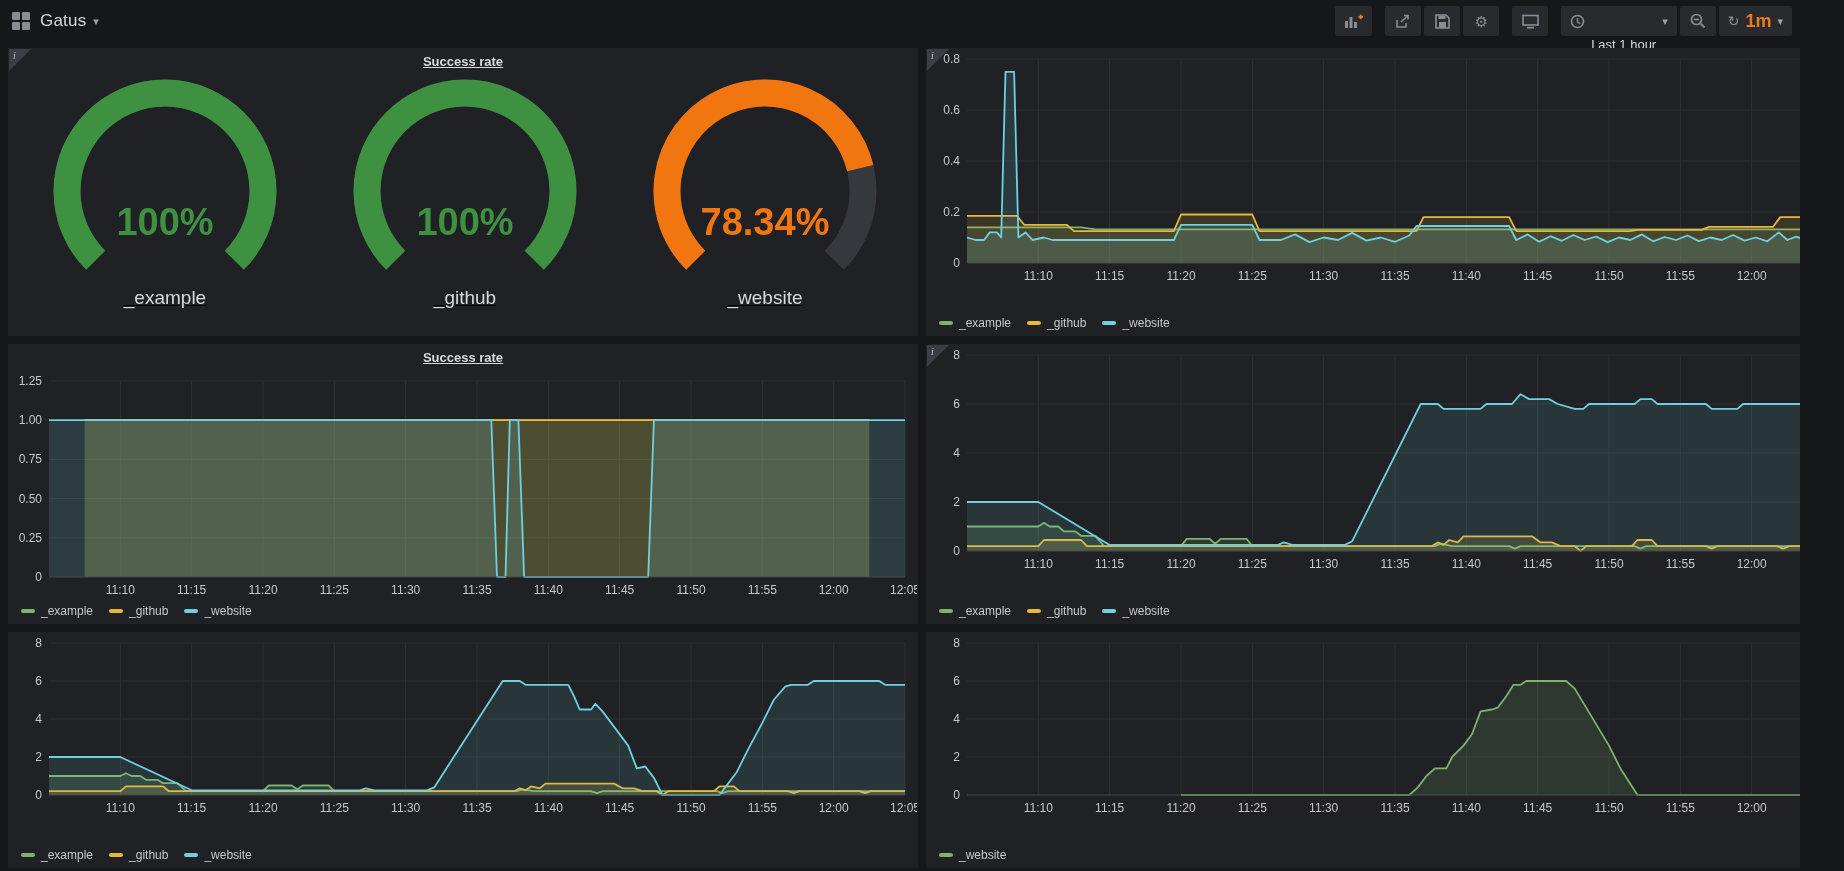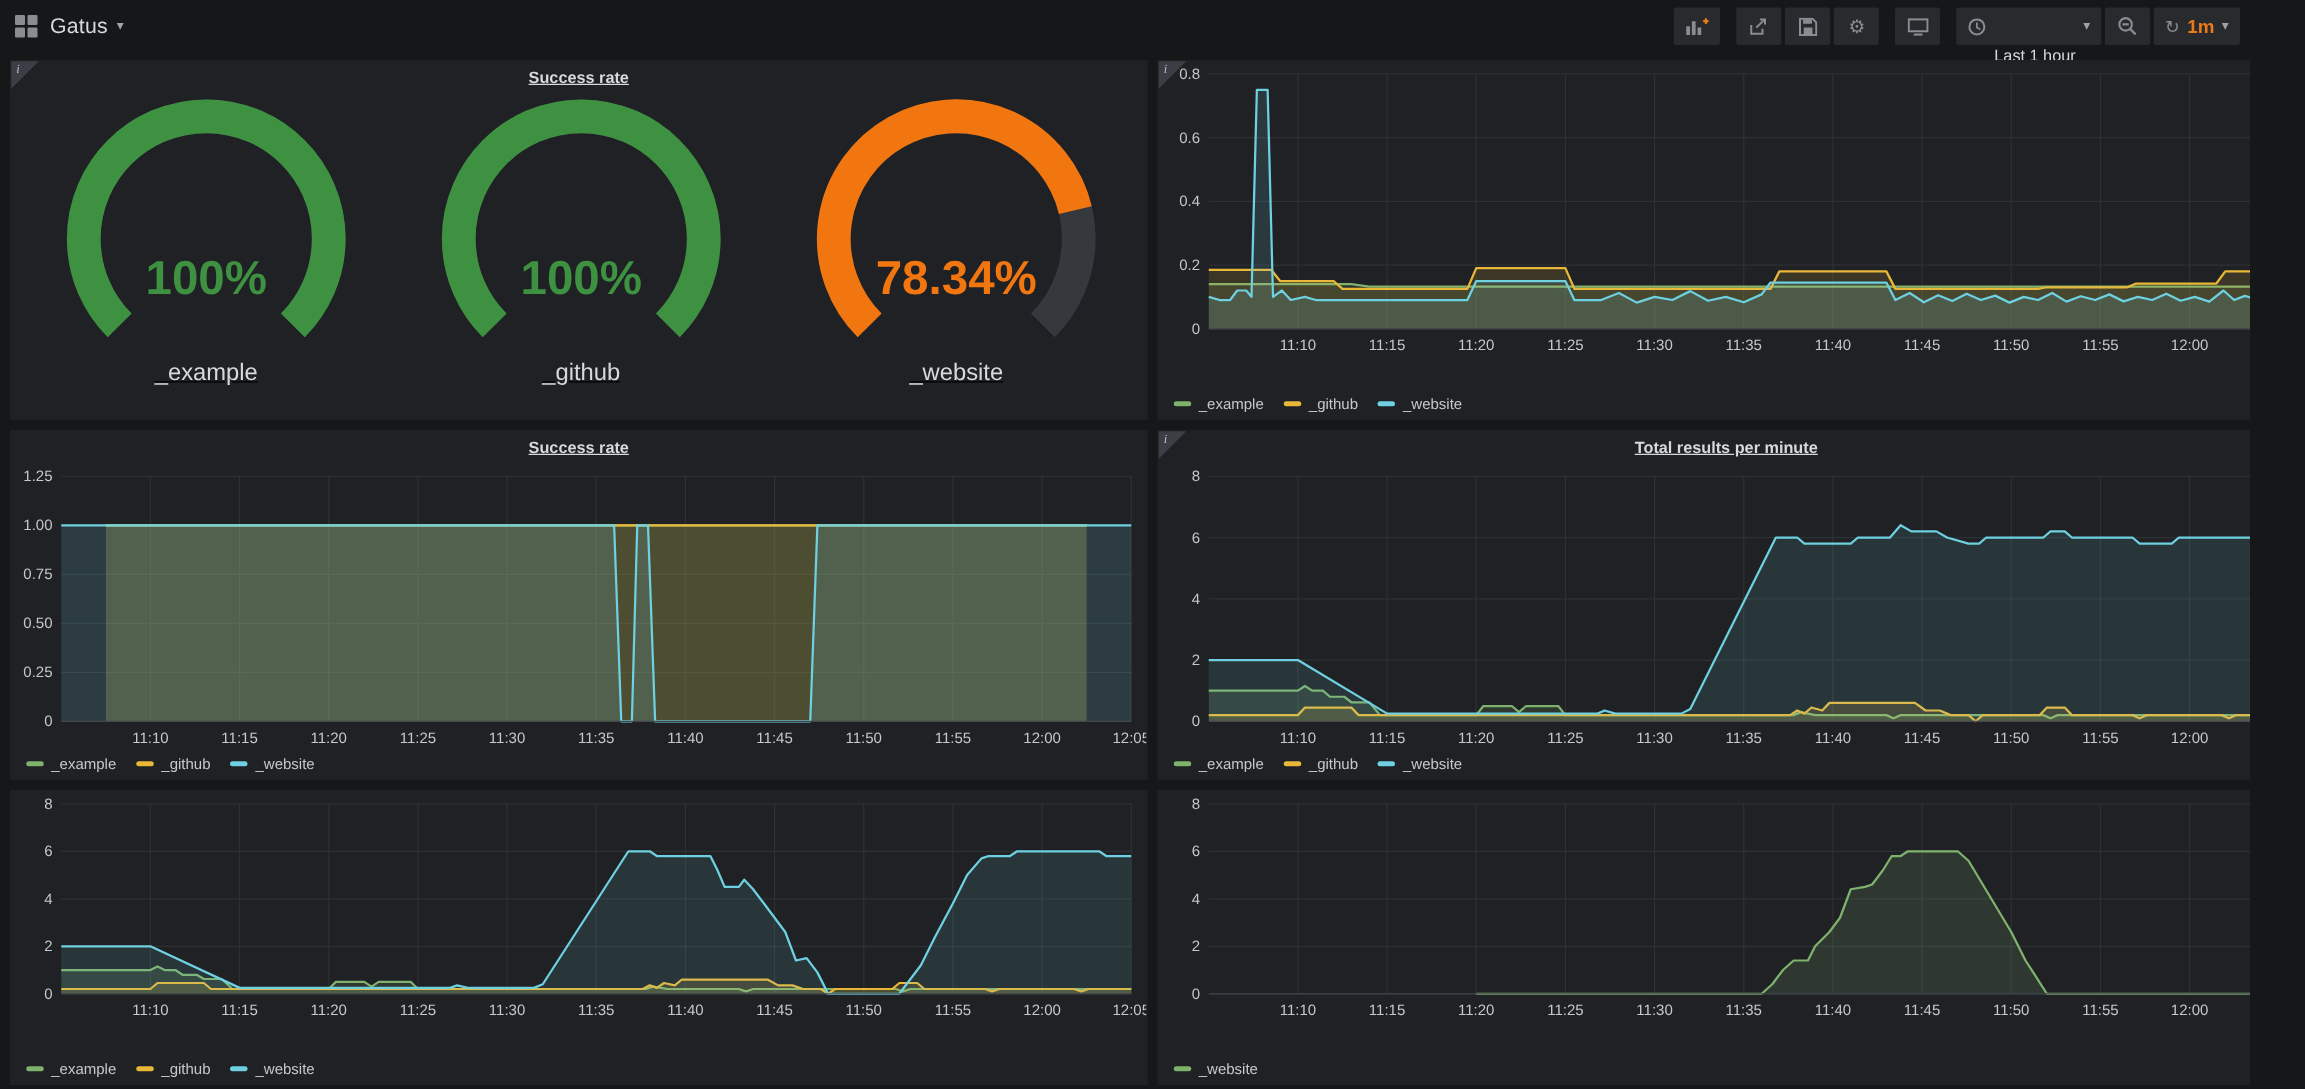--- a/index.html
+++ b/index.html
@@ -19,21 +19,21 @@
   .nav-right { margin-left:auto; display:flex; align-items:center; }
   .nav-btn {
     height:30px; min-width:36px; padding:0 9px; margin-left:3px;
     background:#282a2d; border-radius:2px; display:flex; align-items:center; justify-content:center;
     gap:6px; color:#898d92; cursor:pointer; font-size:13px;
   }
   .nav-btn svg { display:block; }
   .nav-gap { width:10px; }
   .glyph { font-size:15px; line-height:1; }
   .timepicker-label { color:#d8d9da; font-size:13px;margin-top:46px; }
-  .refresh-val { color:#eb7b18; font-size:15px; font-weight:bold; }
+  .refresh-val { color:#eb7b18; font-size:18px; font-weight:bold; }
   
   .dash { padding:6px 8px 0 8px; display:grid; grid-template-columns:910px 910px; grid-template-rows:288px 280px 236px; gap:8px; }
   .panel { background:#1f2124; position:relative; display:flex; flex-direction:column; border:1px solid #1f2124; }
   .panel-title { height:26px; line-height:26px; text-align:center; color:#d8d9da; font-size:13px; font-weight:600; cursor:pointer; flex:0 0 auto;text-decoration:underline; }
   .corner { position:absolute; top:0; left:0; width:0; height:0; border-top:22px solid #3b3f45; border-right:22px solid transparent; cursor:pointer; }
   .corner-i { position:absolute; top:1px; left:4px; color:#bfc3c7; font-size:10px; font-style:italic; font-family:"Liberation Serif", serif; cursor:pointer; }
   .chart { flex:1 1 auto; min-height:0; }
   .legend { flex:0 0 22px; display:flex; align-items:center; gap:16px; padding:0 0 2px 12px; }
   .legend-item { display:flex; align-items:center; gap:6px; color:#c7c8c9; font-size:12px; cursor:pointer; }
   .legend-swatch { width:14px; height:4px; border-radius:2px; display:inline-block; }
@@ -264,21 +264,20 @@
           <span class="legend-item">
             <span class="legend-swatch" style="background: rgb(110, 208, 224);"></span>
             <span>_website</span>
           </span>
         </div>
     </div>
 
     <div class="panel">
       <div class="corner"></div>
       <div class="corner-i">i</div>
-      <div class="panel-title">Total results per minute</div>
       <div class="chart"><svg viewBox="0 0 908 230" width="908" height="230">
             <line x1="111.33333333333333" y1="10" x2="111.33333333333333" y2="206" stroke="#2e3134" stroke-width="1"></line>
             <line x1="182.66666666666666" y1="10" x2="182.66666666666666" y2="206" stroke="#2e3134" stroke-width="1"></line>
             <line x1="254" y1="10" x2="254" y2="206" stroke="#2e3134" stroke-width="1"></line>
             <line x1="325.3333333333333" y1="10" x2="325.3333333333333" y2="206" stroke="#2e3134" stroke-width="1"></line>
             <line x1="396.6666666666667" y1="10" x2="396.6666666666667" y2="206" stroke="#2e3134" stroke-width="1"></line>
             <line x1="468" y1="10" x2="468" y2="206" stroke="#2e3134" stroke-width="1"></line>
             <line x1="539.3333333333334" y1="10" x2="539.3333333333334" y2="206" stroke="#2e3134" stroke-width="1"></line>
             <line x1="610.6666666666666" y1="10" x2="610.6666666666666" y2="206" stroke="#2e3134" stroke-width="1"></line>
             <line x1="682" y1="10" x2="682" y2="206" stroke="#2e3134" stroke-width="1"></line>

